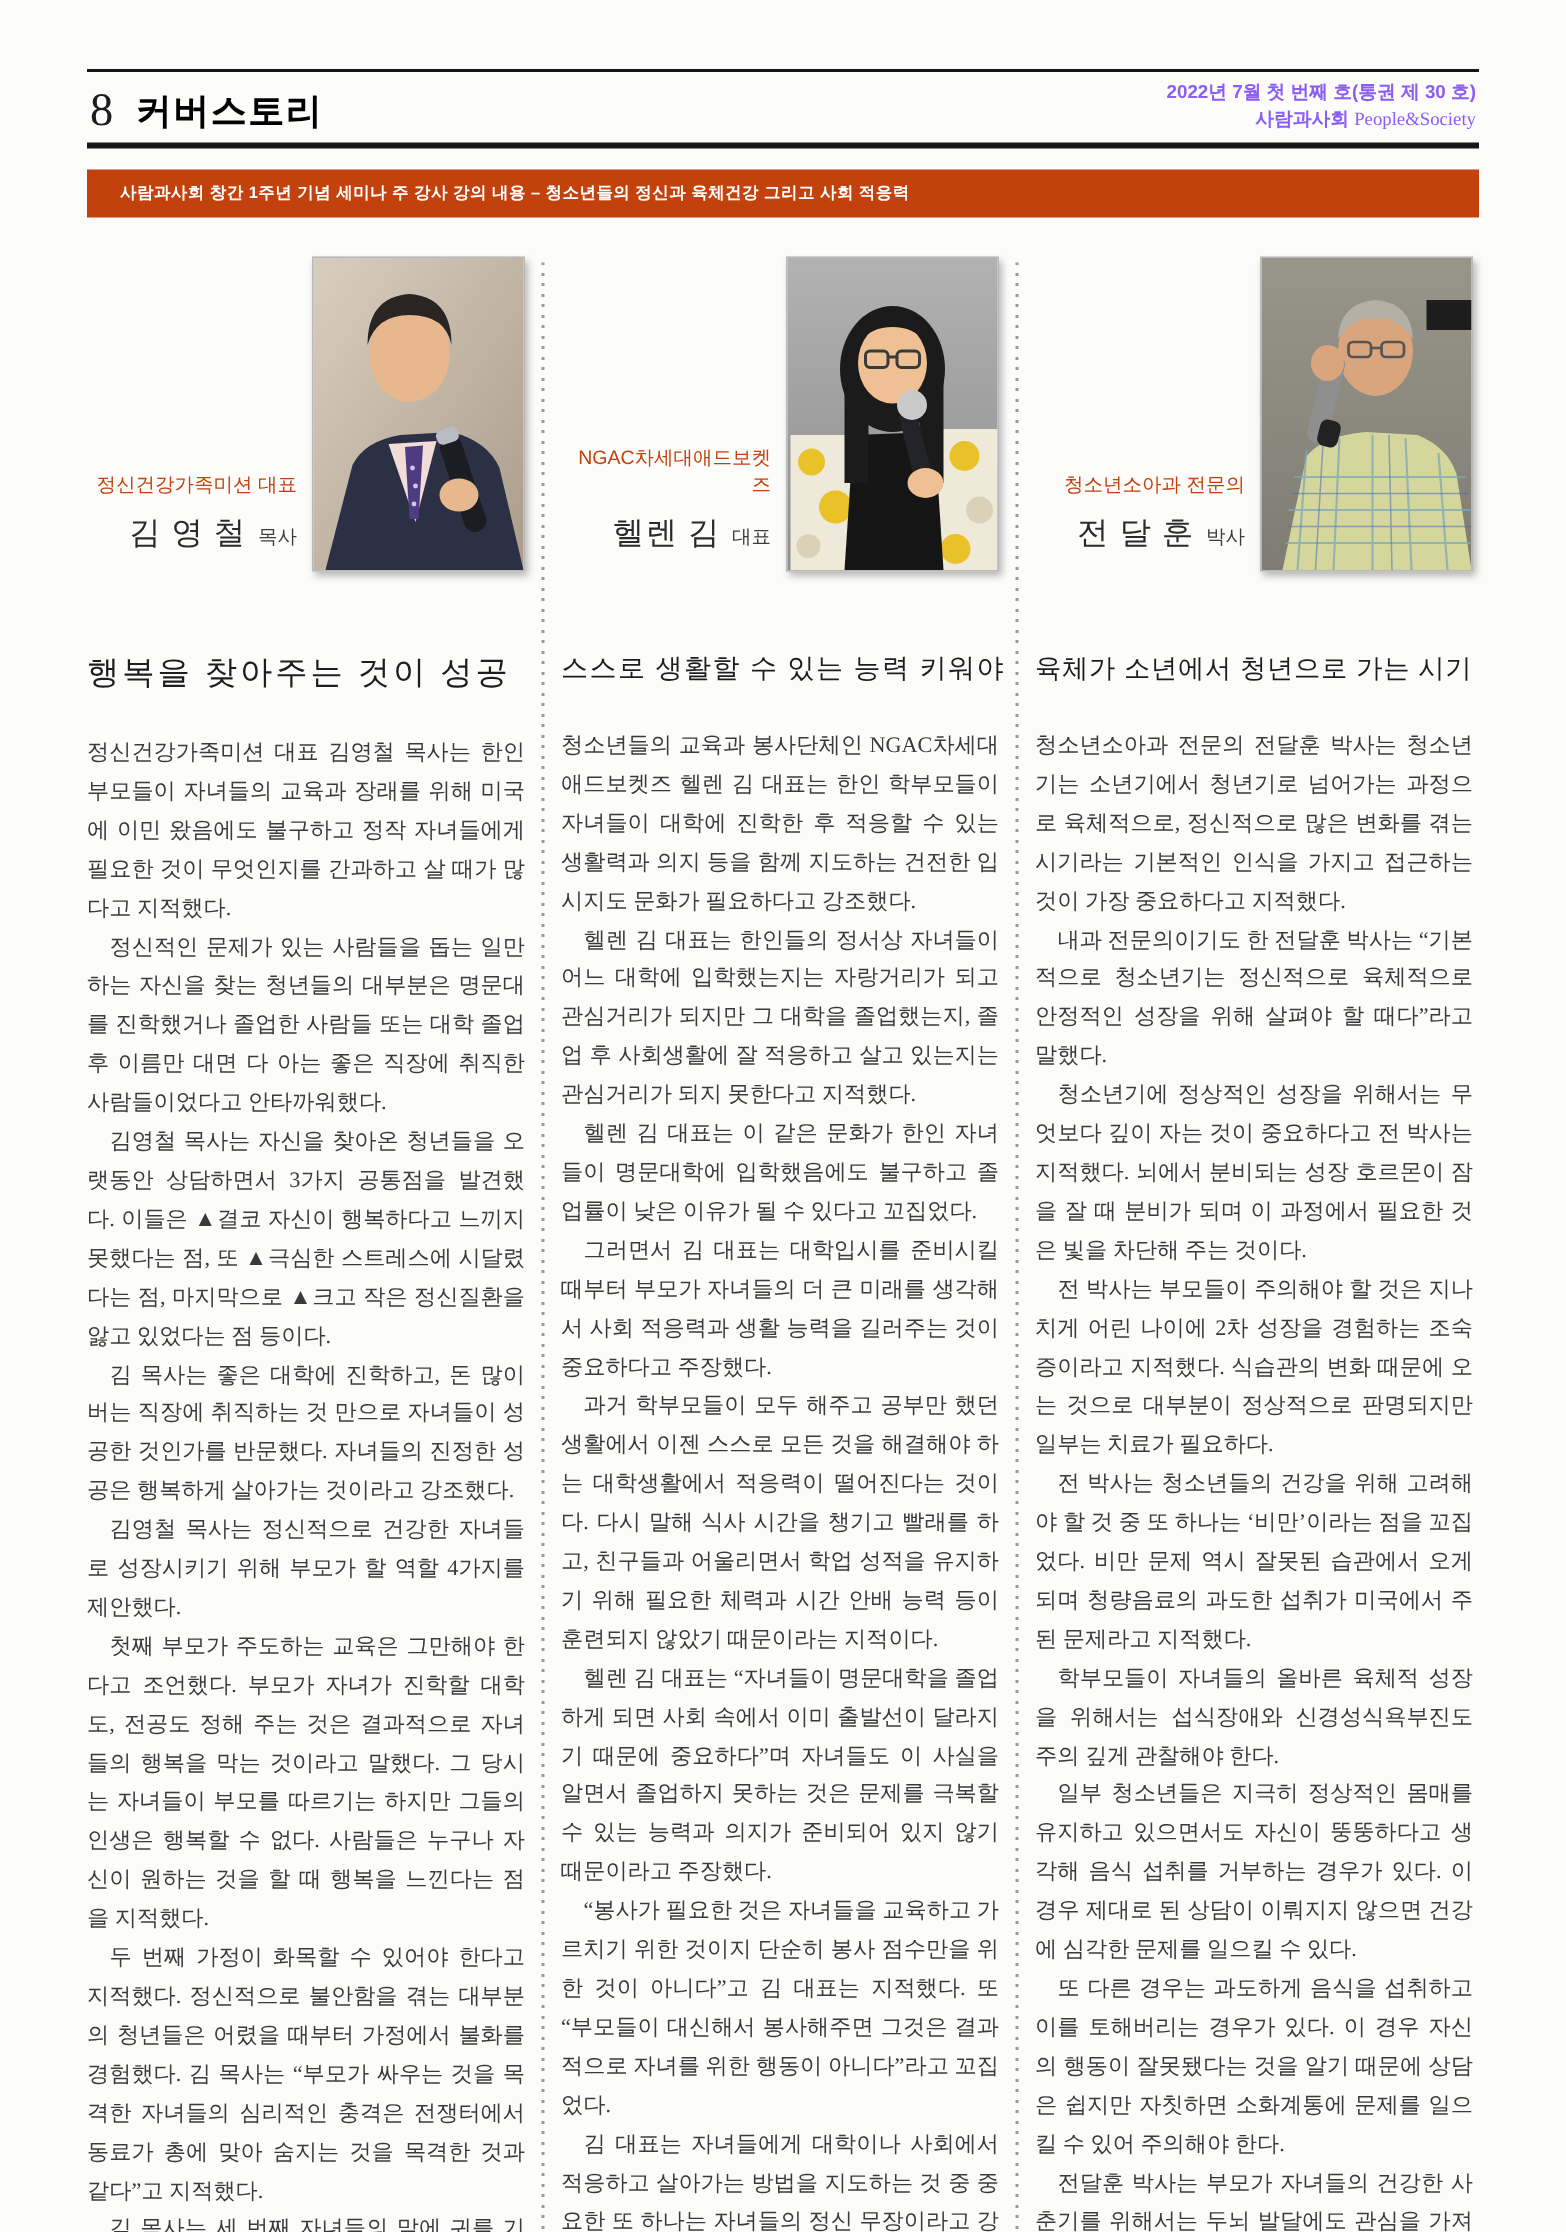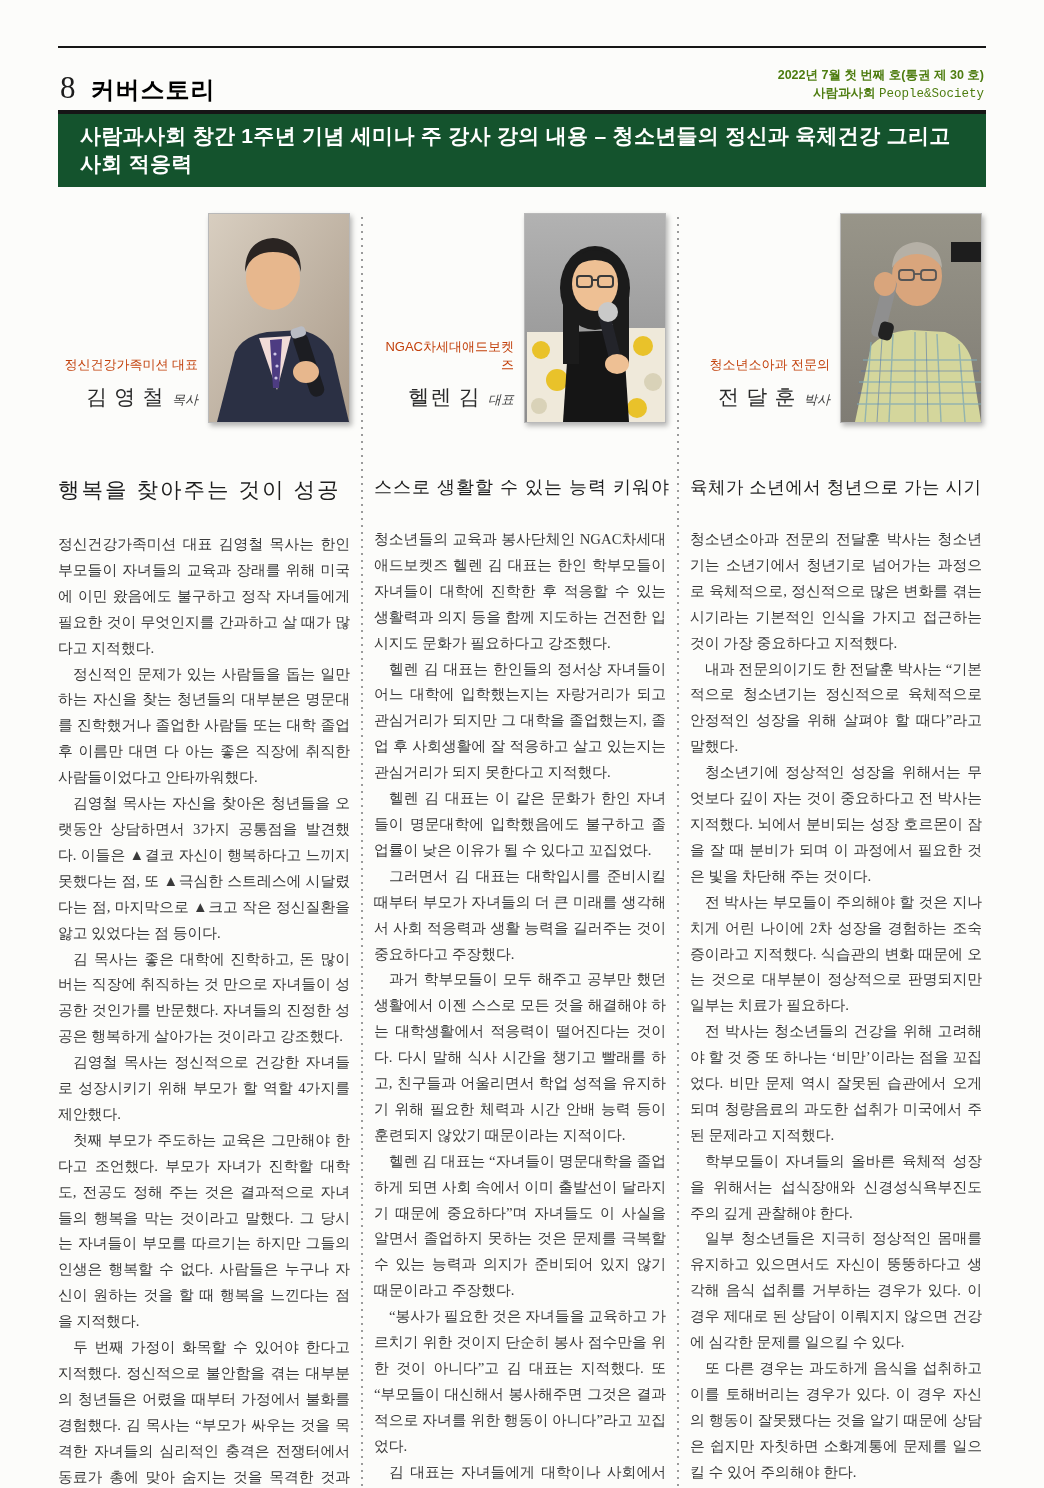--- a/index.html
+++ b/index.html
@@ -5,37 +5,37 @@
   html,body{margin:0;padding:0;}
   body{width:1044px;height:1488px;background:#fcfcfa;font-family:"Liberation Sans",sans-serif;}
   .page{position:relative;width:1044px;height:1488px;box-sizing:border-box;padding:46px 58px 0 58px;}
 
   
   .top-rule{border-top:2px solid #161616;}
   .header-row{display:flex;justify-content:space-between;align-items:flex-end;padding:5px 2px 7px 2px;}
   .header-left{display:flex;align-items:flex-end;}
   .page-num{font-family:"Liberation Serif","DejaVu Serif",serif;font-size:31px;line-height:30px;color:#1c1c1c;margin-right:15px;}
   .section{font-size:24px;font-weight:bold;color:#000000;letter-spacing:1px;line-height:26px;}
-  .header-right{text-align:right;font-size:12.5px;font-weight:bold;color:#4d7c0f;line-height:17.5px;margin-top:14px;}
-  .paper-name-en{font-family:Liberation Mono, monospace;font-weight:normal;text-align:right;}
+  .header-right{text-align:right;font-size:12.5px;font-weight:bold;color:#8b5cf6;line-height:17.5px;}
+  .paper-name-en{font-family:Liberation Serif, serif;font-weight:normal;text-align:right;}
   .thick-rule{height:4px;background:#161616;}
 
   
-  .banner{background:#14532d;color:#ffffff;font-size:21px;font-weight:bold;letter-spacing:.3px;padding:8px 10px 9px 22px;}
+  .banner{margin-top:14px;background:#c2410c;color:#ffffff;font-size:11px;font-weight:bold;letter-spacing:.3px;padding:8px 10px 9px 22px;}
 
   
   .columns{display:flex;margin-top:26px;}
   .col{flex:0 0 292px;width:292px;}
   .sep{width:2px;margin:4px 11px 0 11px;background:repeating-linear-gradient(to bottom,#9a9a9a 0 2px,transparent 2px 7px);}
 
   .photo-row{display:flex;height:210px;}
   .caption{flex:1;align-self:flex-end;text-align:right;padding:0 10px 12px 0;}
   .cap-org{font-size:13px;color:#c2410c;margin-bottom:9px;}
   .cap-name{font-family:Liberation Serif, serif;font-size:21px;color:#2a2a2a;letter-spacing:1px;}
-  .cap-title{font-size:13px;color:#3d3d3d;margin-left:3px;font-style:italic;}
+  .cap-title{font-size:13px;color:#3d3d3d;margin-left:3px;}
   .photo{width:140px;height:208px;border:1px solid #b9b9b9;box-shadow:2px 3px 5px rgba(0,0,0,.28);background:#ddd;}
   .photo svg{display:block;width:100%;height:100%;}
 
   .headline{margin:52px 0 0 0;text-align:left;font-family:Liberation Sans, sans-serif;font-weight:500;color:#1d1d1d;white-space:nowrap;}
   .col:nth-of-type(1) .headline{font-size:21.5px;letter-spacing:2px;}
   .col:nth-of-type(2) .headline{font-size:18px;letter-spacing:1px;}
   .col:nth-of-type(3) .headline{font-size:17.5px;letter-spacing:.5px;}
 
   .body{margin-top:28px;font-family:"Liberation Serif","DejaVu Serif",serif;font-size:14.8px;line-height:25.9px;color:#3a3a3a;text-align:justify;word-break:break-all;}
   .body p{margin:0;text-indent:15px;}

